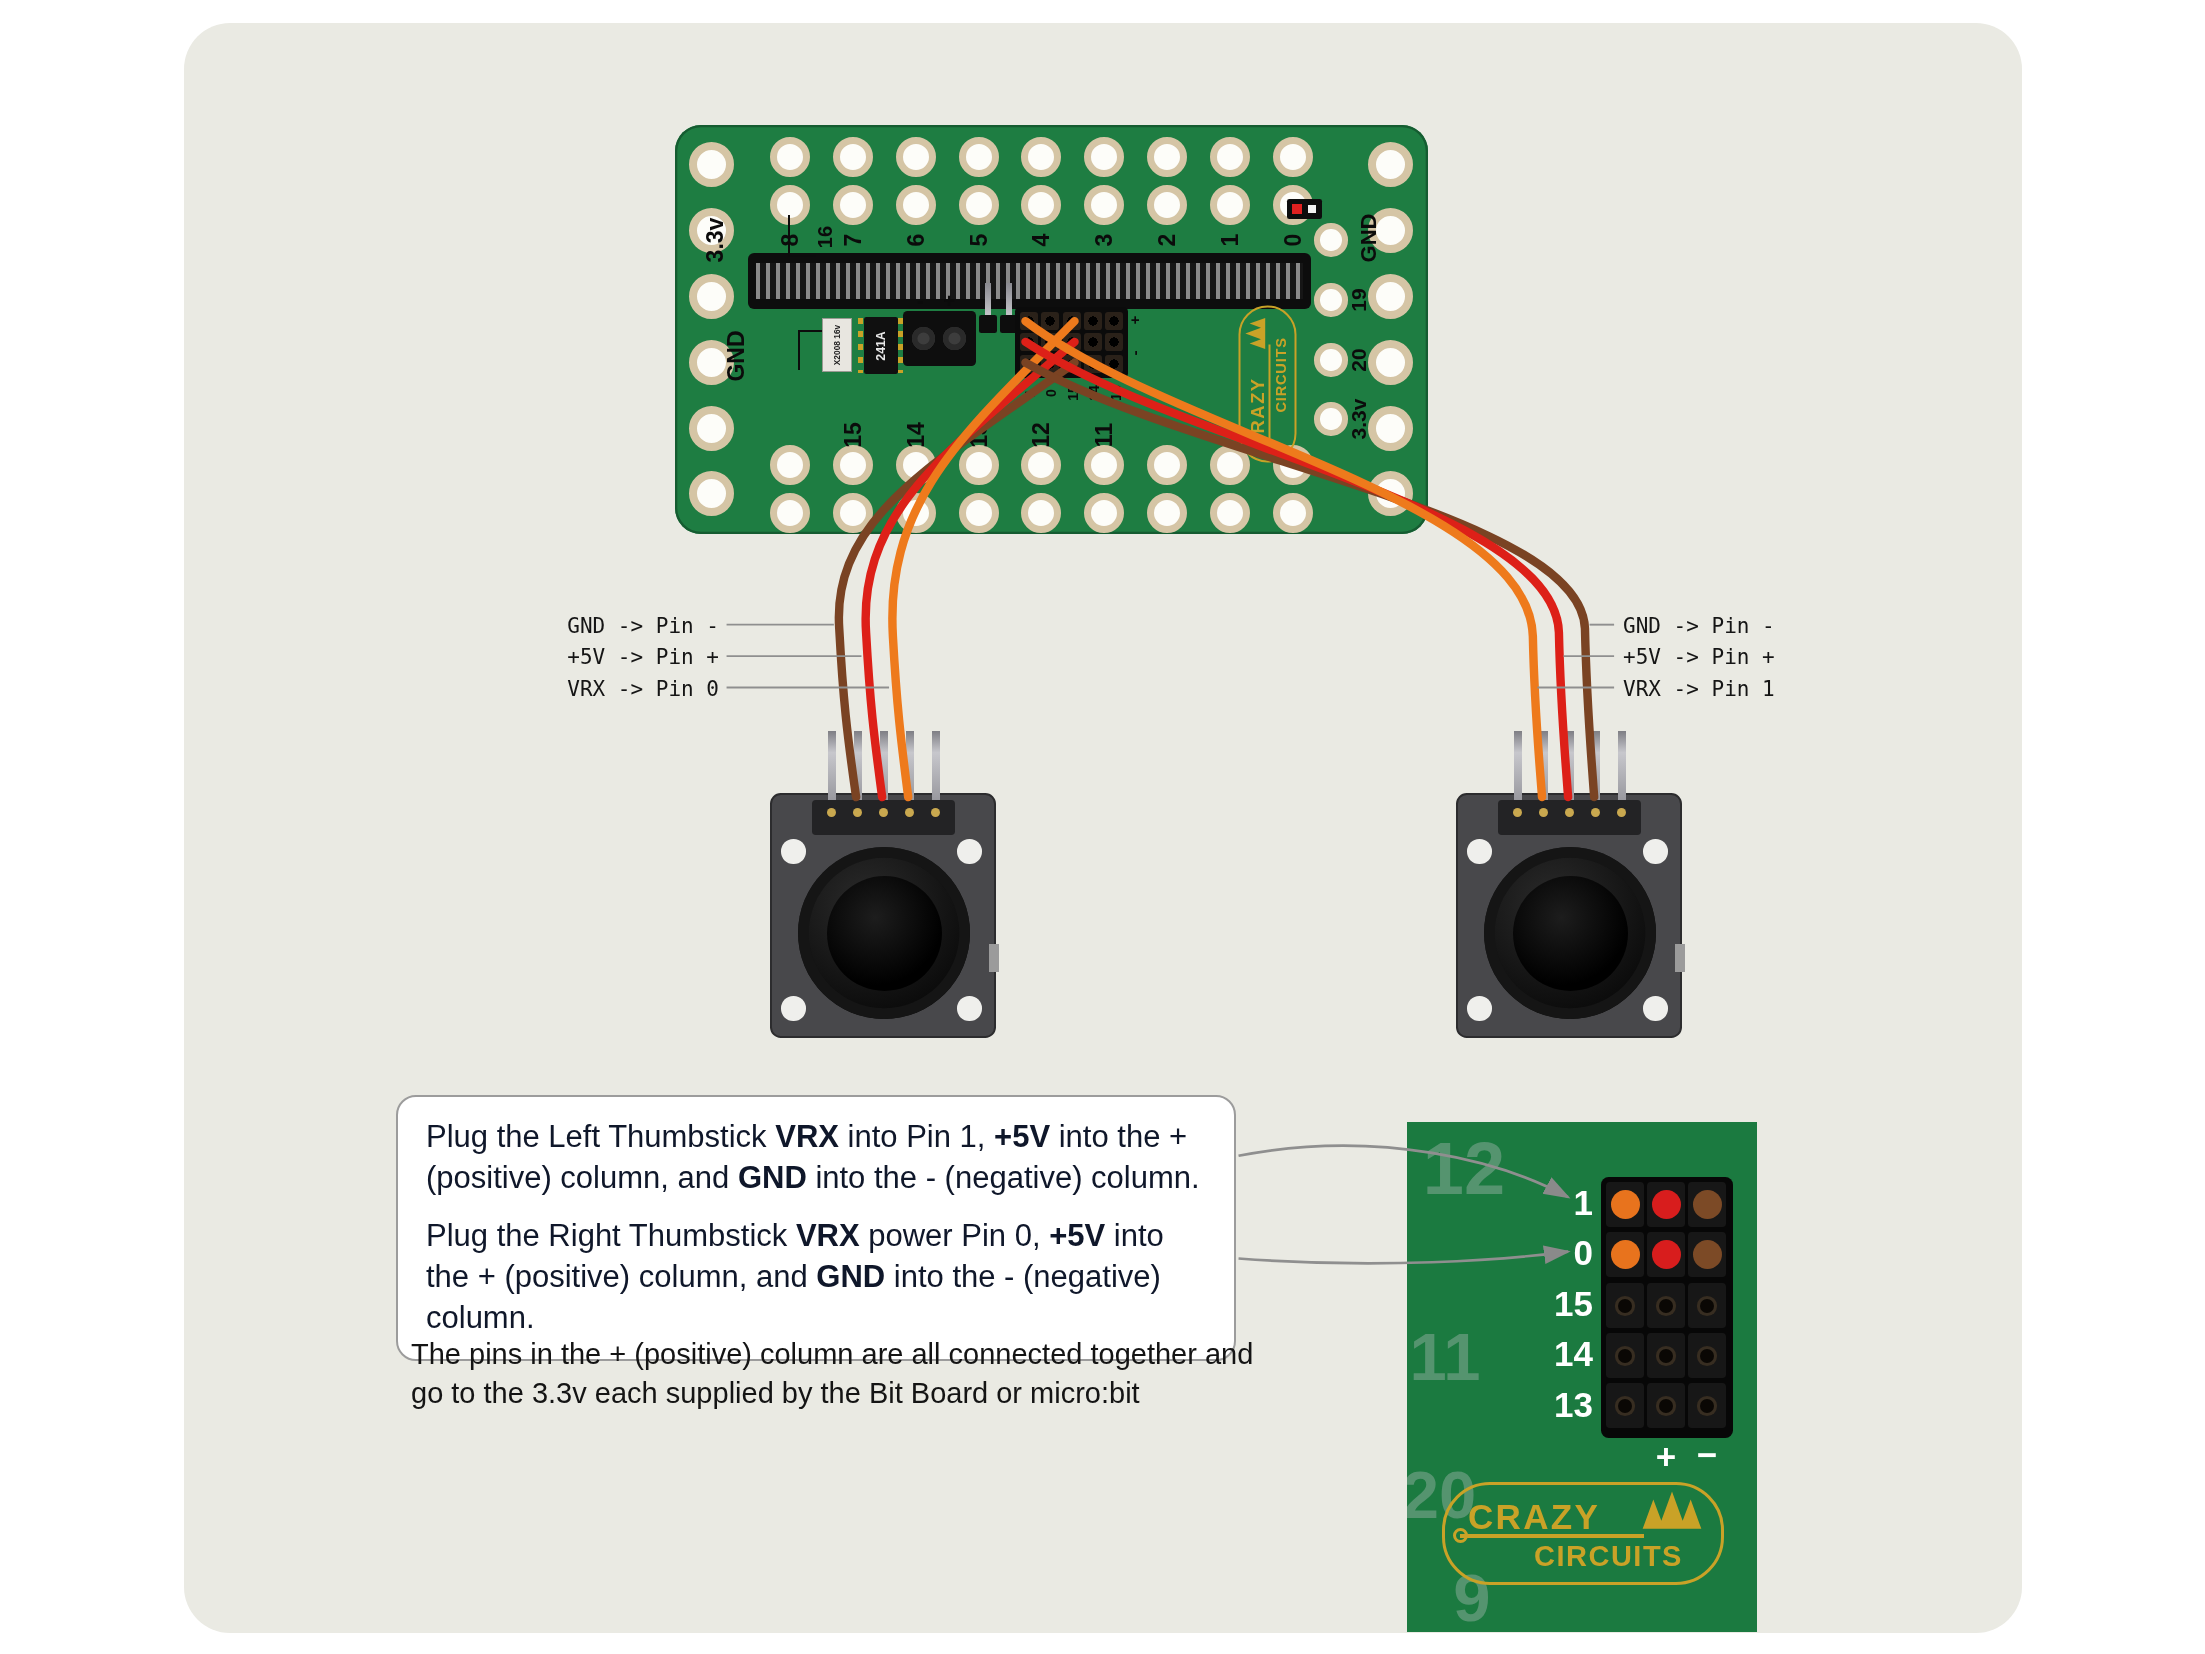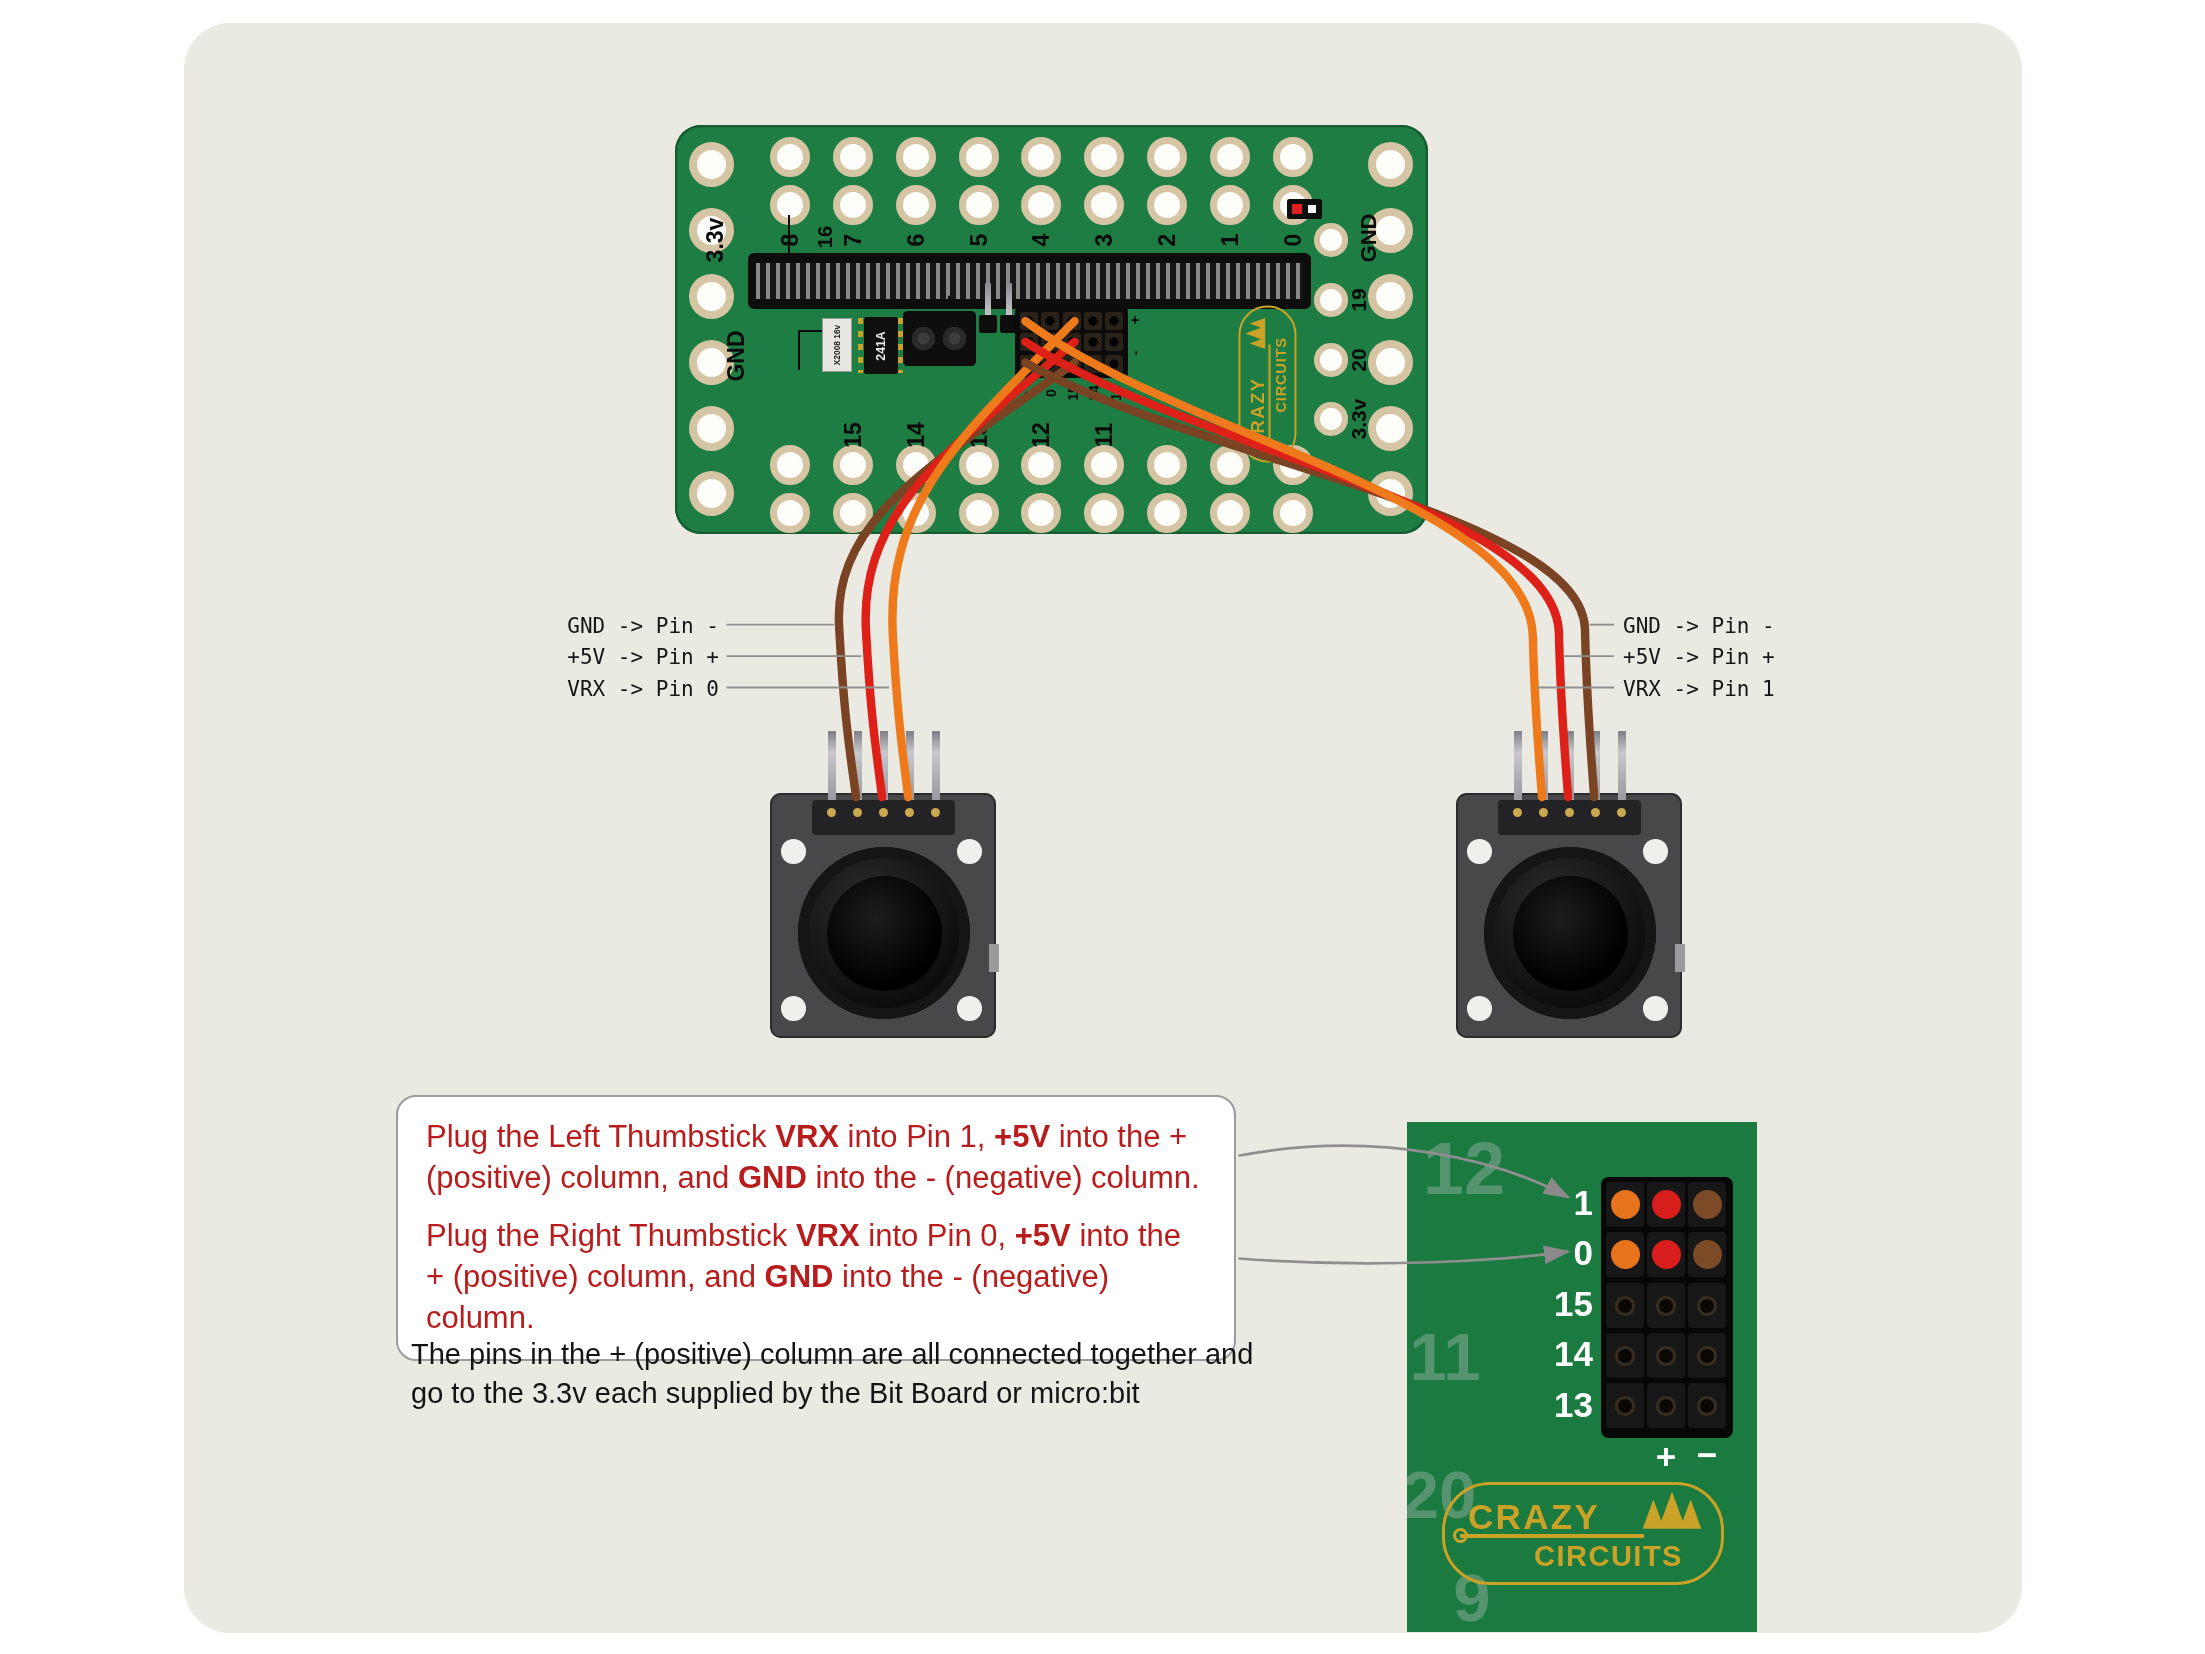--- a/index.html
+++ b/index.html
@@ -62,21 +62,21 @@
 
   
   .wlabel{position:absolute;font-family:"DejaVu Sans Mono","Liberation Mono",monospace;
           font-weight:normal;font-size:21px;color:#151515;white-space:pre}
   .wl-left{left:529px;width:190px;text-align:right}
   .wl-right{left:1623px}
 
   
   #bubble{position:absolute;left:396px;top:1095px;width:840px;background:#fff;border:2.3px solid #9c9c9c;
           border-radius:20px;padding:20px 28px;box-sizing:border-box}
-  #bubble p{margin:0 0 17px 0;font-size:31px;line-height:1.32;color:#b91c1c}
+  #bubble p{margin:0 0 17px 0;font-size:31px;line-height:1.32;color:#0f172a}
   #bubble p:last-child{margin-bottom:0}
   #notes{position:absolute;left:411px;top:1335px;width:881px}
   #notes p{margin:0 0 18.4px 0;font-size:29px;line-height:1.33;color:#141414}
 
   
   #panel{position:absolute;left:1407px;top:1122px;width:350px;height:510px;background:#1b7a40;overflow:hidden}
   .bgnum{position:absolute;font-weight:bold;color:#55946f;transform:translate(-50%,-50%)}
   #dgrid{position:absolute;left:194px;top:55px;width:132px;height:261px;background:#070707;border-radius:7.7px}
   .dcell{position:absolute;width:38px;height:45px;background:#171717;border-radius:3.8px;
          display:flex;align-items:center;justify-content:center}
@@ -316,21 +316,21 @@
 
   <div class="wlabel wl-left" style="top:614px">GND -&gt; Pin -</div>
   <div class="wlabel wl-left" style="top:645px">+5V -&gt; Pin +</div>
   <div class="wlabel wl-left" style="top:677px">VRX -&gt; Pin 0</div>
   <div class="wlabel wl-right" style="top:614px">GND -&gt; Pin -</div>
   <div class="wlabel wl-right" style="top:645px">+5V -&gt; Pin +</div>
   <div class="wlabel wl-right" style="top:677px">VRX -&gt; Pin 1</div>
 
   <div id="bubble">
     <p><span>Plug the Left Thumbstick </span><b>VRX</b><span> into Pin 1, </span><b>+5V</b><span> into the + (positive) column, and </span><b>GND</b><span> into the - (negative) column.</span></p>
-    <p><span>Plug the Right Thumbstick </span><b>VRX</b><span> into Pin 0, </span><b>+5V</b><span> into the + (positive) column, and </span><b>GND</b><span> into the - (negative) column.</span></p>
+    <p><span>Plug the Right Thumbstick </span><b>VRX</b><span> power Pin 0, </span><b>+5V</b><span> into the + (positive) column, and </span><b>GND</b><span> into the - (negative) column.</span></p>
   </div>
 
   <div id="notes">
     <p>The pins in the + (positive) column are all connected together and go to the 3.3v each supplied by the Bit Board or micro:bit</p>
   </div>
 
   <div id="panel">
     <span class="bgnum" style="left:57px;top:46px;font-size:74px">12</span>
     <span class="bgnum" style="left:38px;top:234px;font-size:67px">11</span>
     <span class="bgnum" style="left:32px;top:372px;font-size:67px">20</span>

